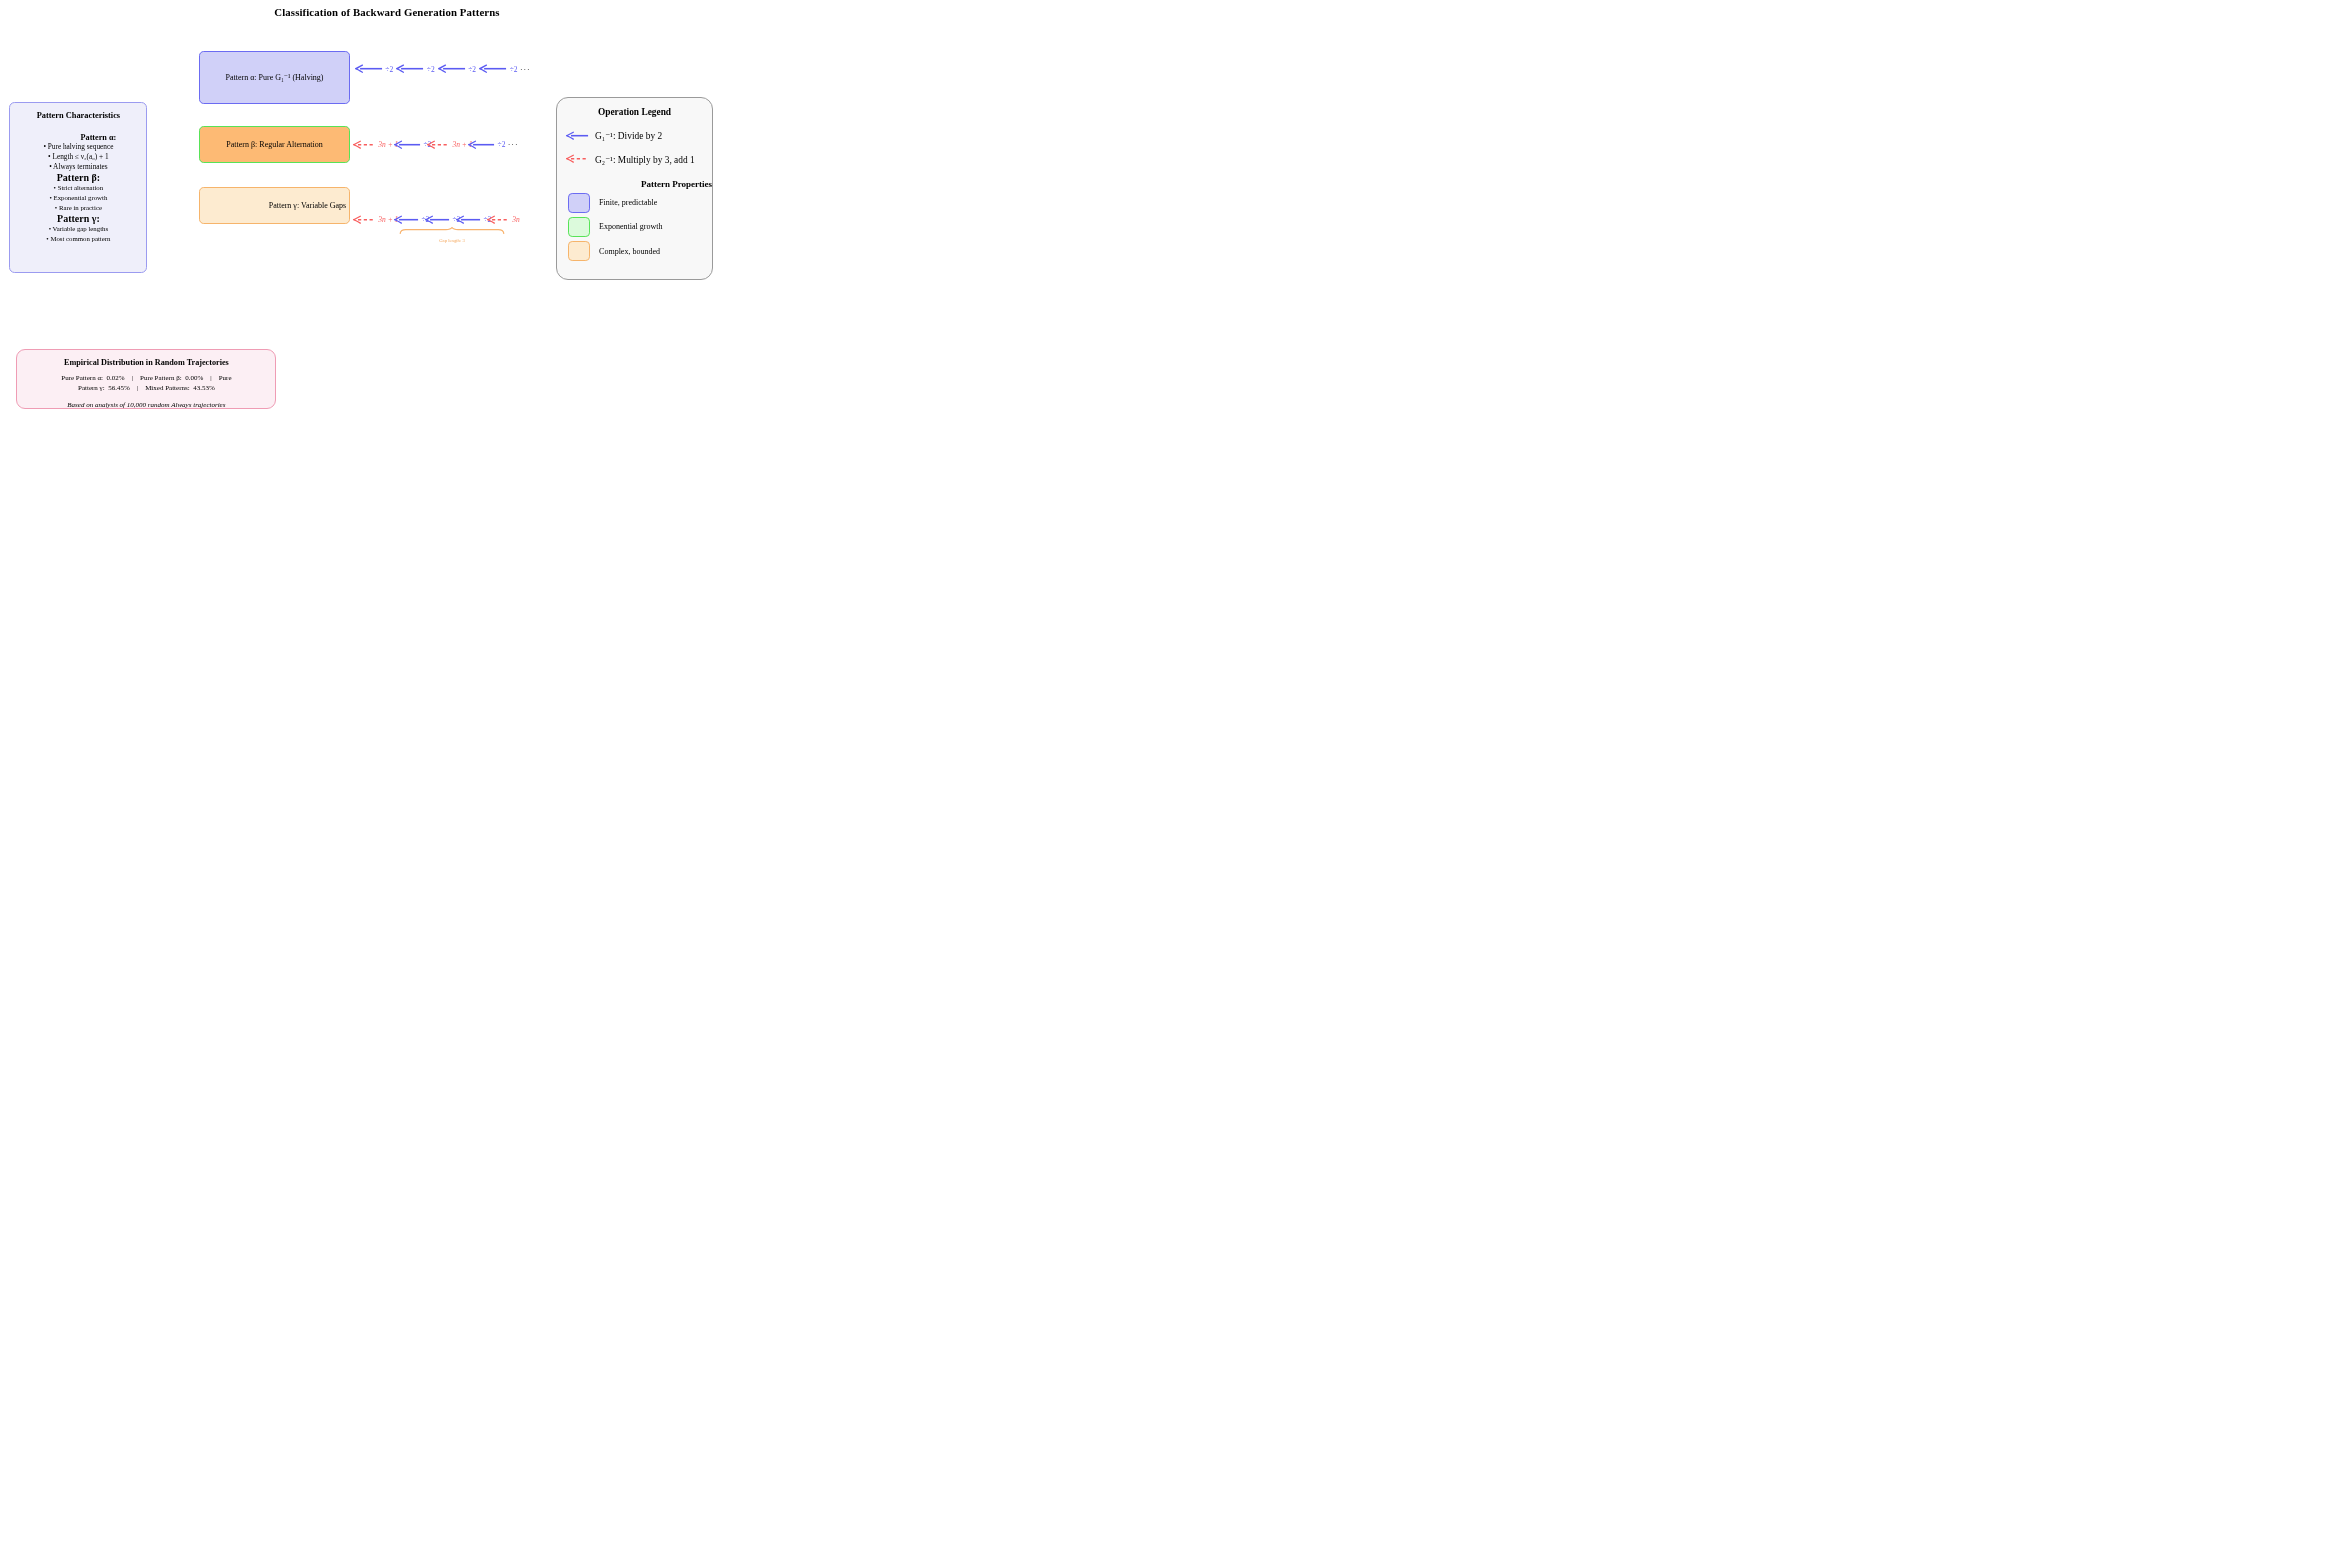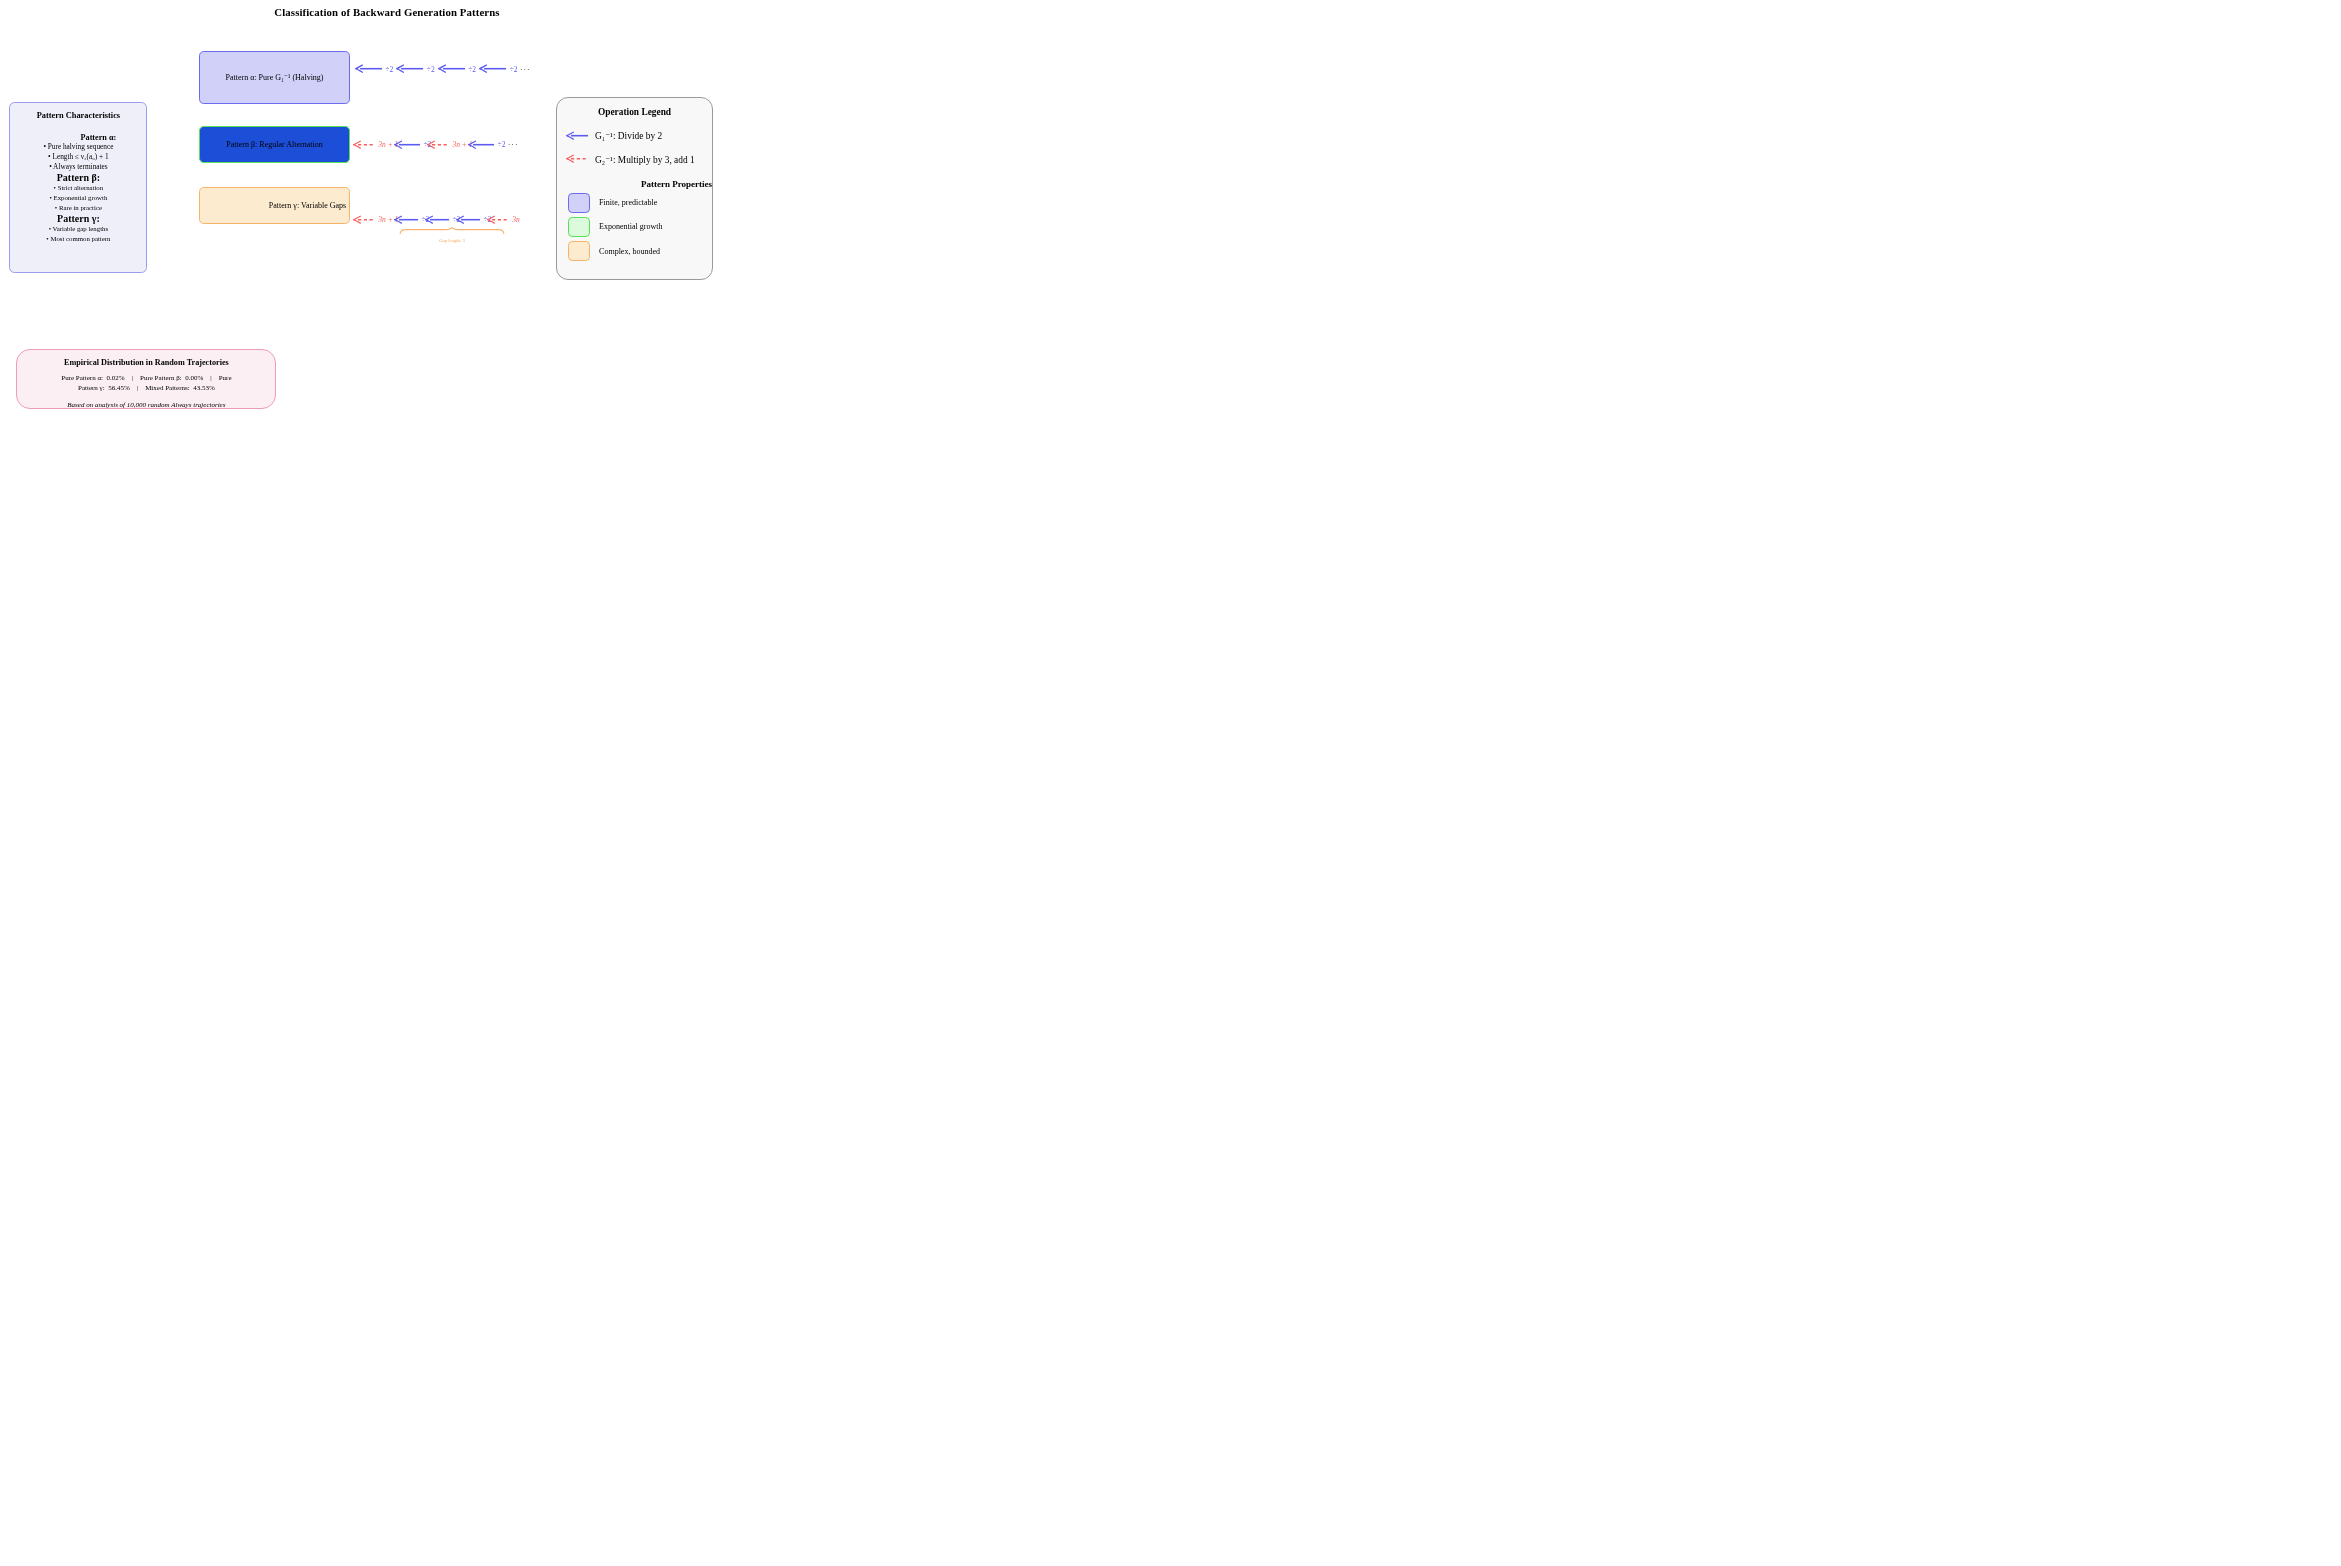--- a/index.html
+++ b/index.html
@@ -48,21 +48,21 @@
   .legend-title{font-size:9.4px;font-weight:bold;text-align:center;margin-top:9.4px;}
   .op-row{display:flex;align-items:center;gap:6.6px;margin:12.6px 0 0 7.5px;}
   .op-label{font-size:9.4px;white-space:nowrap;}
   .props-title{font-size:9px;font-weight:bold;text-align:right;margin-top:14px;}
   .prop-row{display:flex;align-items:center;gap:9.4px;margin:4.2px 0 0 11.2px;}
   .swatch{width:21.5px;height:20px;border-radius:4.2px;border:1.4px solid;flex:0 0 auto;}
   .prop-label{font-size:8px;white-space:nowrap;}
 
   
   .emp-box{position:absolute;left:16.4px;top:349px;width:260px;height:60px;
-           border:1.6px solid;border-radius:14px;}
+           border:1.6px solid;border-radius:9px;}
   .emp-title{font-size:8.2px;font-weight:bold;text-align:center;margin-top:8px;}
   .emp-stats{margin-top:6px;}
   .stat-line{font-size:7px;text-align:center;white-space:pre;line-height:10.3px;}
   .emp-note{font-size:7px;font-style:italic;text-align:center;margin-top:7.5px;}
 </style>
 </head>
 <body>
 
 <div class="main-title">Classification of Backward Generation Patterns</div>
 
@@ -111,21 +111,21 @@
     <span class="tok-arrow">
       <svg width="29" height="9.4" viewBox="0 0 62 20">
         <line x1="13" y1="10" x2="60" y2="10" stroke="#5b5bf2" stroke-width="3.4"></line>
         <path d="M18 2.5 C11 6.5 6.5 9 3.5 10 C6.5 11 11 13.5 18 17.5" fill="none" stroke="#5b5bf2" stroke-width="2.8" stroke-linecap="round" stroke-linejoin="round"></path>
       </svg>
     </span>
     <span class="tok-label div" style="color: rgb(91, 91, 242);">÷2</span>
     <span class="tok-dots">···</span>
   </div>
 
-<div class="pattern-box p1" style="background: #1d4ed8; border-color: rgb(87, 227, 87);">
+<div class="pattern-box p1" style="background: #fdba74; border-color: rgb(87, 227, 87);">
   <span>Pattern β: Regular Alternation</span>
 </div>
 <div class="arrow-row r1" id="row-1">
     <span class="tok-arrow">
       <svg width="24" height="9.4" viewBox="0 0 52 20">
         <line x1="13" y1="10" x2="50" y2="10" stroke="#f85e5e" stroke-width="3.4" stroke-dasharray="7 5.5"></line>
         <path d="M18 2.5 C11 6.5 6.5 9 3.5 10 C6.5 11 11 13.5 18 17.5" fill="none" stroke="#f85e5e" stroke-width="2.8" stroke-linecap="round" stroke-linejoin="round"></path>
       </svg>
     </span>
     <span class="tok-label mul" style="color: rgb(248, 94, 94);">3n + 1</span>

